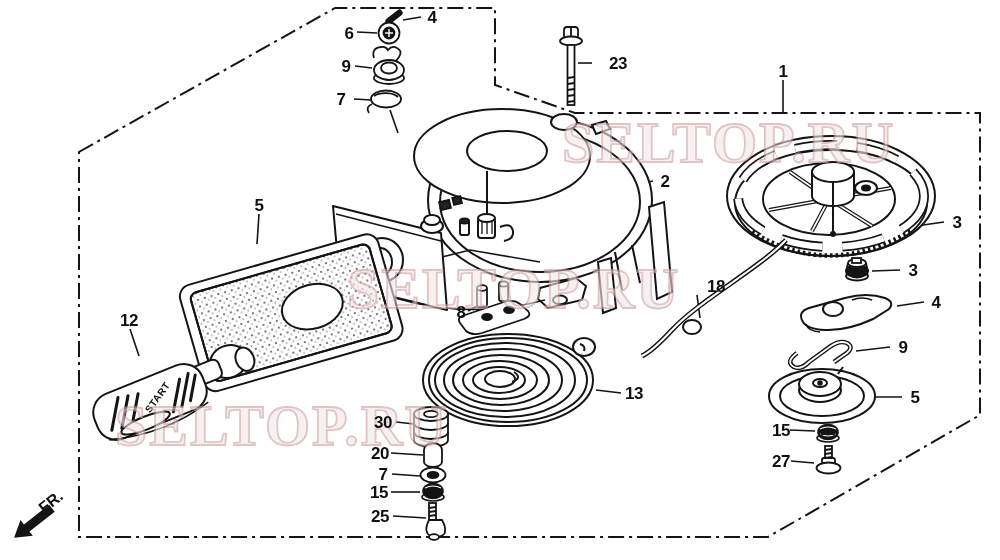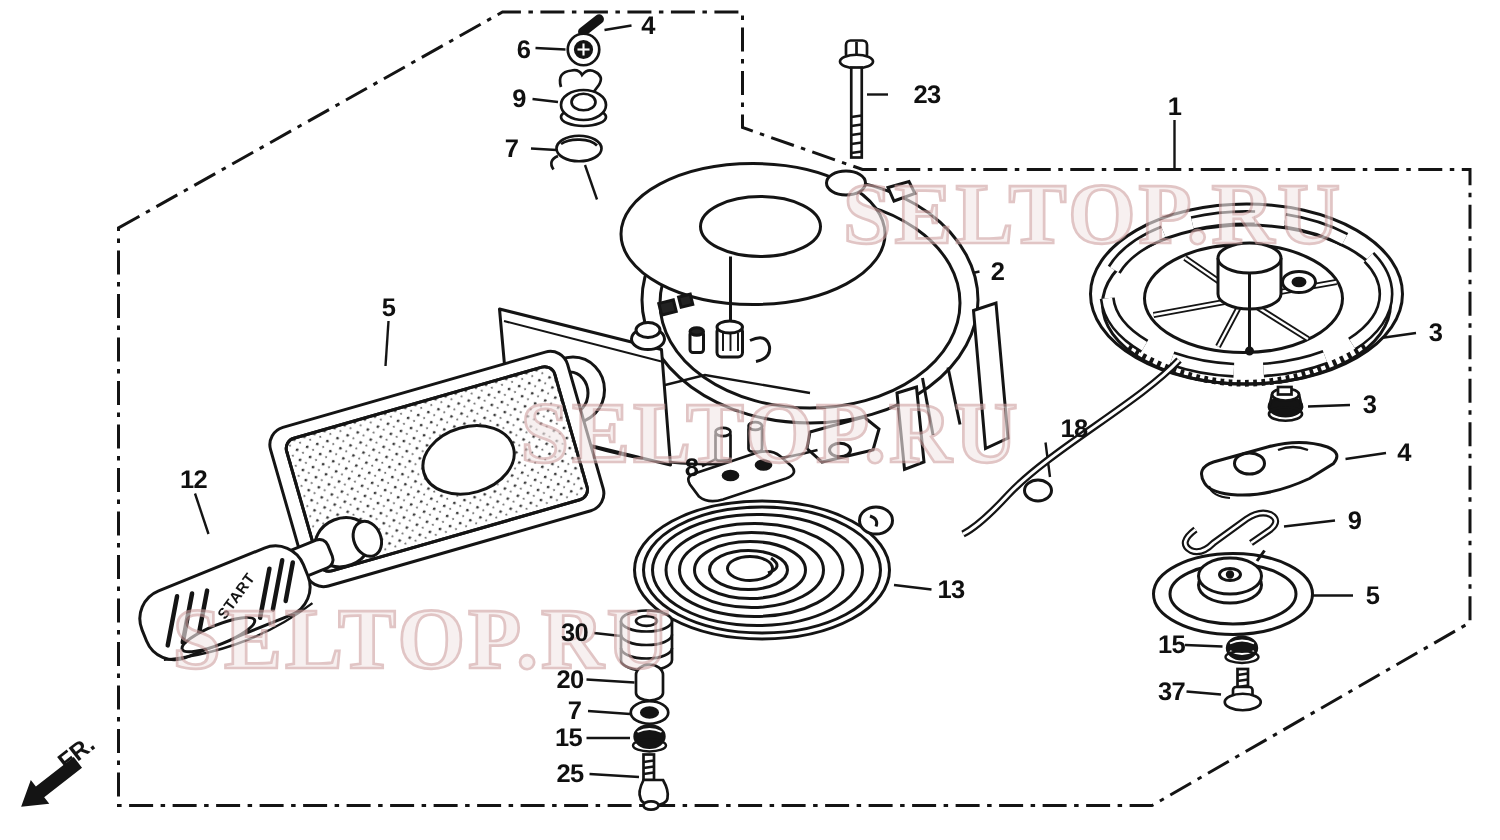--- a/index.html
+++ b/index.html
@@ -311,20 +311,20 @@
 <div class="callout" style="left:957px;top:222px">3</div>
 <div class="callout" style="left:913px;top:270px">3</div>
 <div class="callout" style="left:936px;top:302px">4</div>
 <div class="callout" style="left:903px;top:347px">9</div>
 <div class="callout" style="left:716px;top:286px">18</div>
 <div class="callout" style="left:461px;top:312px">8</div>
 <div class="callout" style="left:129px;top:320px">12</div>
 <div class="callout" style="left:915px;top:397px">5</div>
 <div class="callout" style="left:634px;top:393px">13</div>
 <div class="callout" style="left:781px;top:430px">15</div>
-<div class="callout" style="left:781px;top:461px">37</div>
+<div class="callout" style="left:781px;top:461px">27</div>
 <div class="callout" style="left:383px;top:422px">30</div>
 <div class="callout" style="left:380px;top:453px">20</div>
 <div class="callout" style="left:383px;top:474px">7</div>
 <div class="callout" style="left:379px;top:492px">15</div>
 <div class="callout" style="left:380px;top:516px">25</div>
 
 </div>
 
 </body></html>

